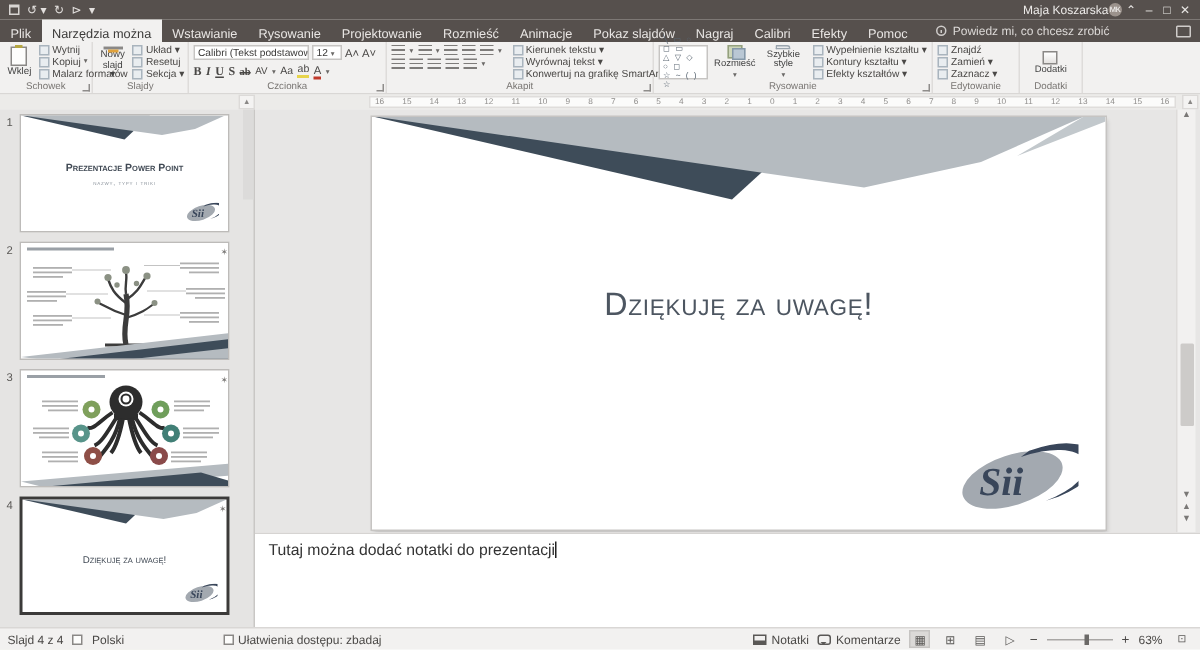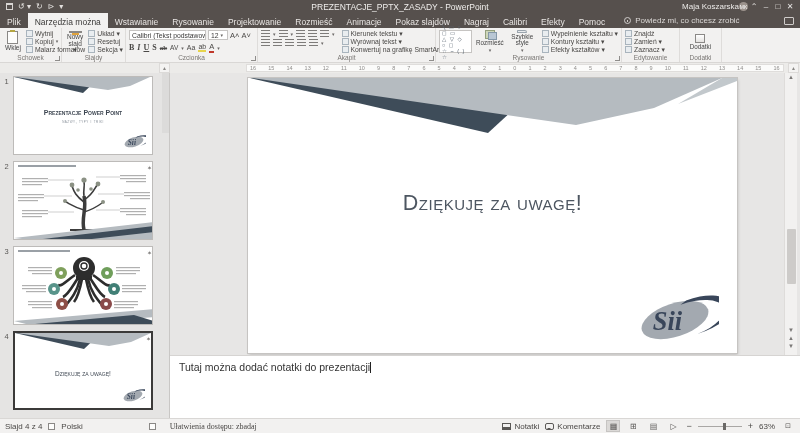--- a/index.html
+++ b/index.html
@@ -104,21 +104,20 @@
 <div id="window">
 
   <div id="titlebar">
     <div class="qat">
       <span class="saveic"></span>
       <span>↺ ▾</span>
       <span>↻</span>
       <span>⊳</span>
       <span>▾</span>
     </div>
-    <div id="title-text">PREZENTACJE_PPTX_ZASADY - PowerPoint</div>
     <div class="tb-right">
       <span style="font-size:8px;">Maja Koszarska</span>
       <span class="avatar">MK</span>
       <span class="winbtn">⌃</span>
       <span class="winbtn">–</span>
       <span class="winbtn">□</span>
       <span class="winbtn">✕</span>
     </div>
   </div>
 
@@ -550,21 +549,21 @@
   </div>
 
   <div id="notes">
     <span>Tutaj można dodać notatki do prezentacji</span><span class="caret"></span>
   </div>
 
   <div id="status">
     <span>Slajd 4 z 4</span>
     <span class="sic"></span>
     <span>Polski</span>
-    <span style="margin-left:60px; display:flex; align-items:center; gap:14px;font-family:Liberation Serif, serif;">
+    <span style="margin-left:60px; display:flex; align-items:center; gap:3px;">
       <span class="sic"></span>
       <span>Ułatwienia dostępu: zbadaj</span>
     </span>
     <span class="sgap"></span>
     <span style="display:flex; align-items:center; gap:3px;">
       <span class="notesic"></span>
       <span>Notatki</span>
     </span>
     <span style="display:flex; align-items:center; gap:3px;">
       <span class="bubble"></span>

